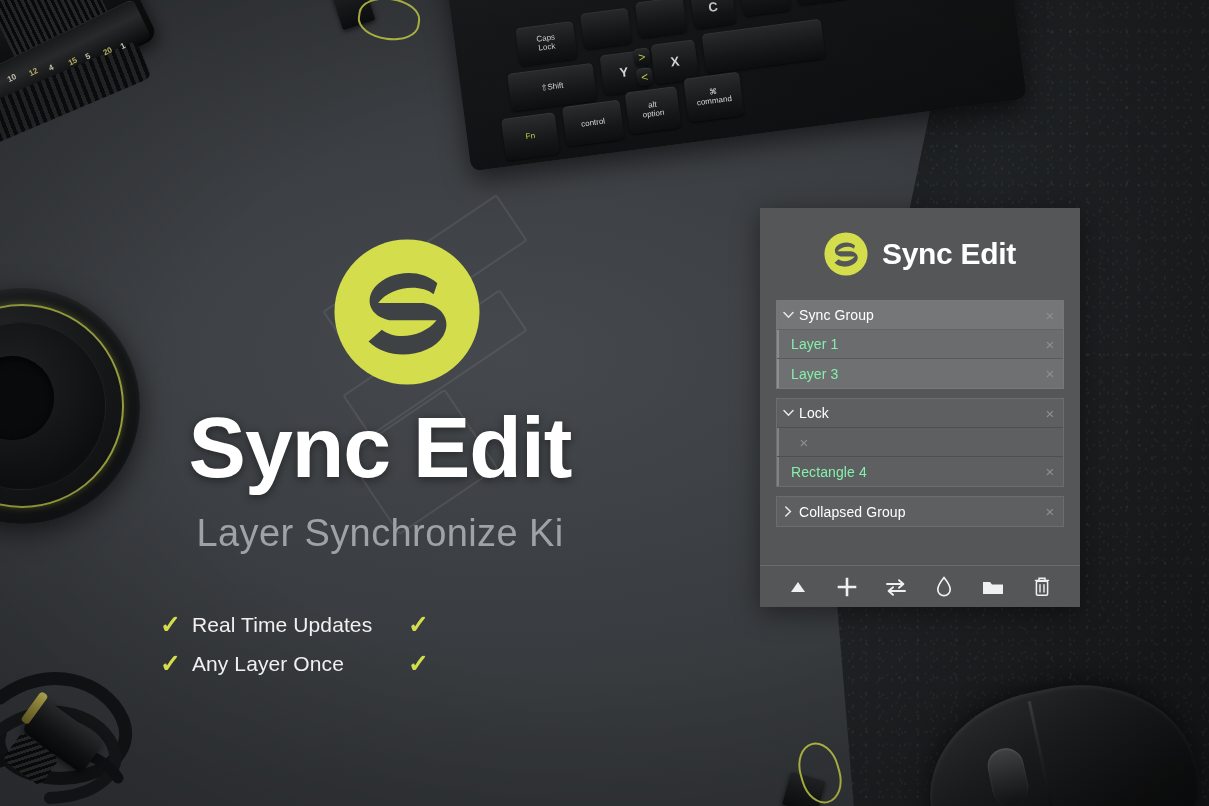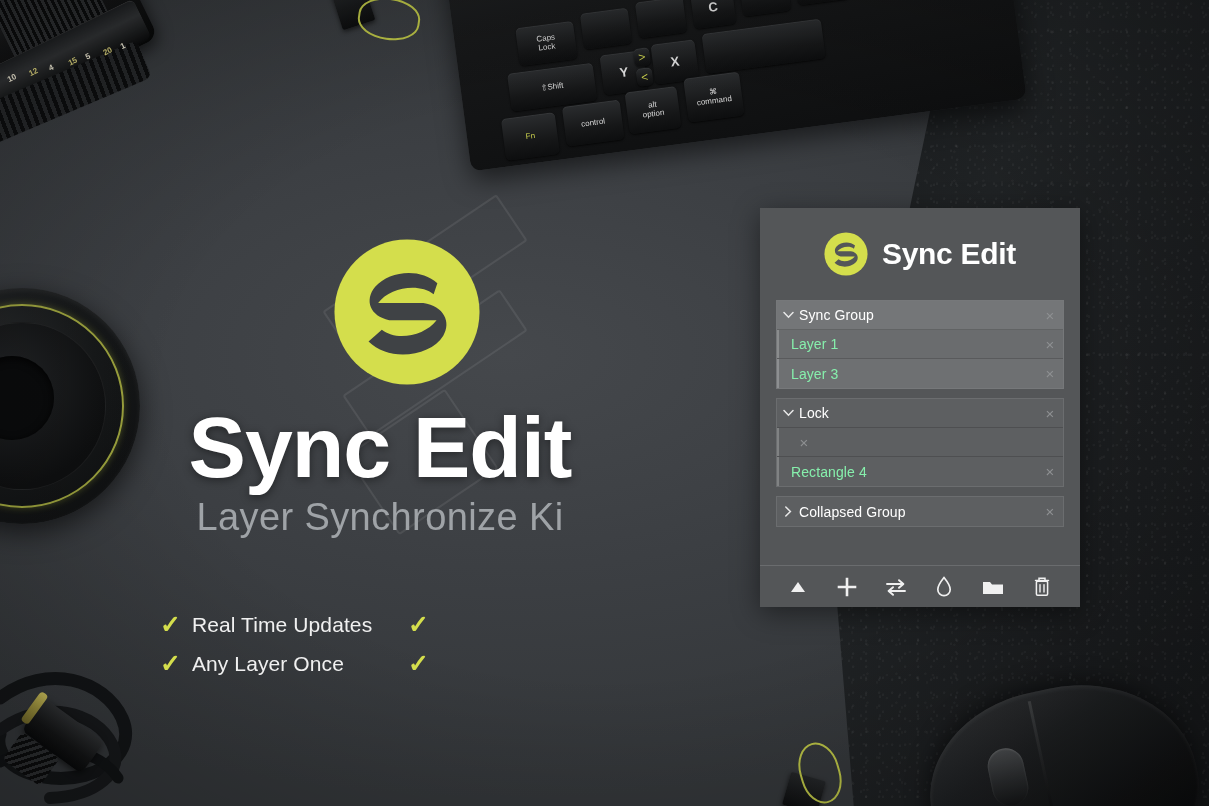--- a/index.html
+++ b/index.html
@@ -162,21 +162,21 @@
   .logo-mark {
     position:absolute; left:333px; top:238px; width:148px; height:148px;
   }
   .hero-title {
     position:absolute; left:0; top:398px; width:760px;
     text-align:center; color:#ffffff;
     font-size:86px; font-weight:bold; letter-spacing:-1px;
     text-shadow:0 2px 10px rgba(0,0,0,.45);
   }
   .hero-sub {
-    position:absolute; left:0; top:496px; width:760px;
+    position:absolute; left:0; top:512px; width:760px;
     text-align:center; color:#9fa3a7;
     font-size:38px; font-weight:400; letter-spacing:.4px;
   }
 
   .features {
     position:absolute; left:160px; top:612px; width:540px;
     display:grid; grid-template-columns:248px 292px; row-gap:14px;
   }
   .feat { display:flex; align-items:center; gap:11px; }
   .feat-check { color:#d4de4c; font-size:25px; line-height:1; font-weight:bold; }

